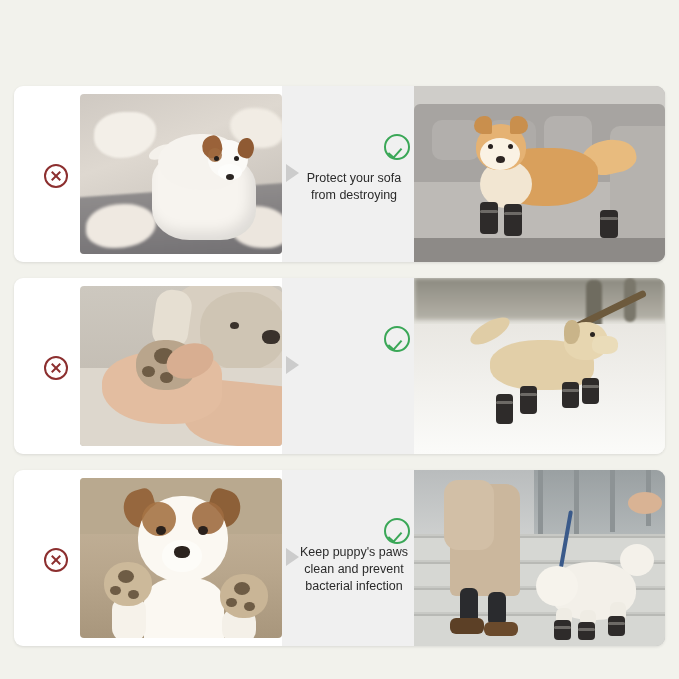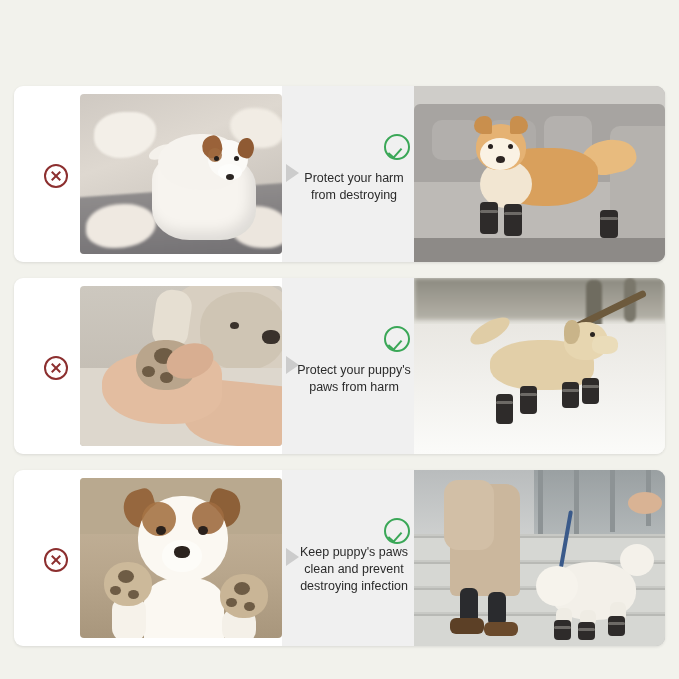--- a/index.html
+++ b/index.html
@@ -343,21 +343,21 @@
       <div class="c1l-patch"></div>
       <div class="c1l-eye1"></div>
         <div class="c1l-eye2"></div>
       <div class="c1l-snout"></div>
         <div class="c1l-nose"></div>
     </div>
 
     <div class="middle"></div>
     <div class="arrow"></div>
     <div class="check"></div>
-    <div class="caption">Protect your harm from destroying</div>
+    <div class="caption">Protect your sofa from destroying</div>
 
     <div class="photo-right">
       <div class="c1r-bg ph"></div>
       <div class="c1r-wall"></div>
       <div class="c1r-back"></div>
       <div class="c1r-tuft1"></div>
         <div class="c1r-tuft2"></div>
         <div class="c1r-tuft3"></div>
       <div class="c1r-seat"></div>
       <div class="c1r-arm"></div>
@@ -399,21 +399,20 @@
       <div class="c2l-pad" style="left:74px; top:62px; width:20px; height:16px;"></div>
       <div class="c2l-pad" style="left:62px; top:80px; width:13px; height:11px;"></div>
       <div class="c2l-pad" style="left:80px; top:86px; width:13px; height:11px;"></div>
       <div class="c2l-pad" style="left:98px; top:78px; width:12px; height:10px;"></div>
       <div class="c2l-thumb"></div>
     </div>
 
     <div class="middle"></div>
     <div class="arrow"></div>
     <div class="check"></div>
-    <div class="caption">Protect your puppy's paws from harm</div>
 
     <div class="photo-right">
       <div class="c2r-bg ph"></div>
       <div class="c2r-treeline"></div>
       <div class="c2r-tree1"></div>
         <div class="c2r-tree2"></div>
       <div class="c2r-snow"></div>
       <div class="c2r-stick"></div>
       <div class="c2r-tailR"></div>
       <div class="c2r-body"></div>
@@ -457,21 +456,21 @@
       <div class="c2l-pad" style="left:48px; top:112px; width:11px; height:9px;"></div>
       <div class="c3l-pawB"></div>
       <div class="c2l-pad" style="left:154px; top:104px; width:16px; height:13px;"></div>
       <div class="c2l-pad" style="left:146px; top:120px; width:11px; height:9px;"></div>
       <div class="c2l-pad" style="left:164px; top:124px; width:11px; height:9px;"></div>
     </div>
 
     <div class="middle"></div>
     <div class="arrow"></div>
     <div class="check"></div>
-    <div class="caption tall">Keep puppy's paws clean and prevent destroying infection</div>
+    <div class="caption tall">Keep puppy's paws clean and prevent bacterial infection</div>
 
     <div class="photo-right">
       <div class="c3r-bg ph"></div>
       <div class="c3r-railing"></div>
       <div class="c3r-rail-bar" style="left:124px; top:0; width:5px; height:78px;"></div>
       <div class="c3r-rail-bar" style="left:160px; top:0; width:5px; height:70px;"></div>
       <div class="c3r-rail-bar" style="left:196px; top:0; width:5px; height:62px;"></div>
       <div class="c3r-rail-bar" style="left:232px; top:0; width:5px; height:56px;"></div>
       <div class="c3r-steps"></div>
       <div class="step" style="left:0; top:66px; width:251px; height:22px;"></div>

